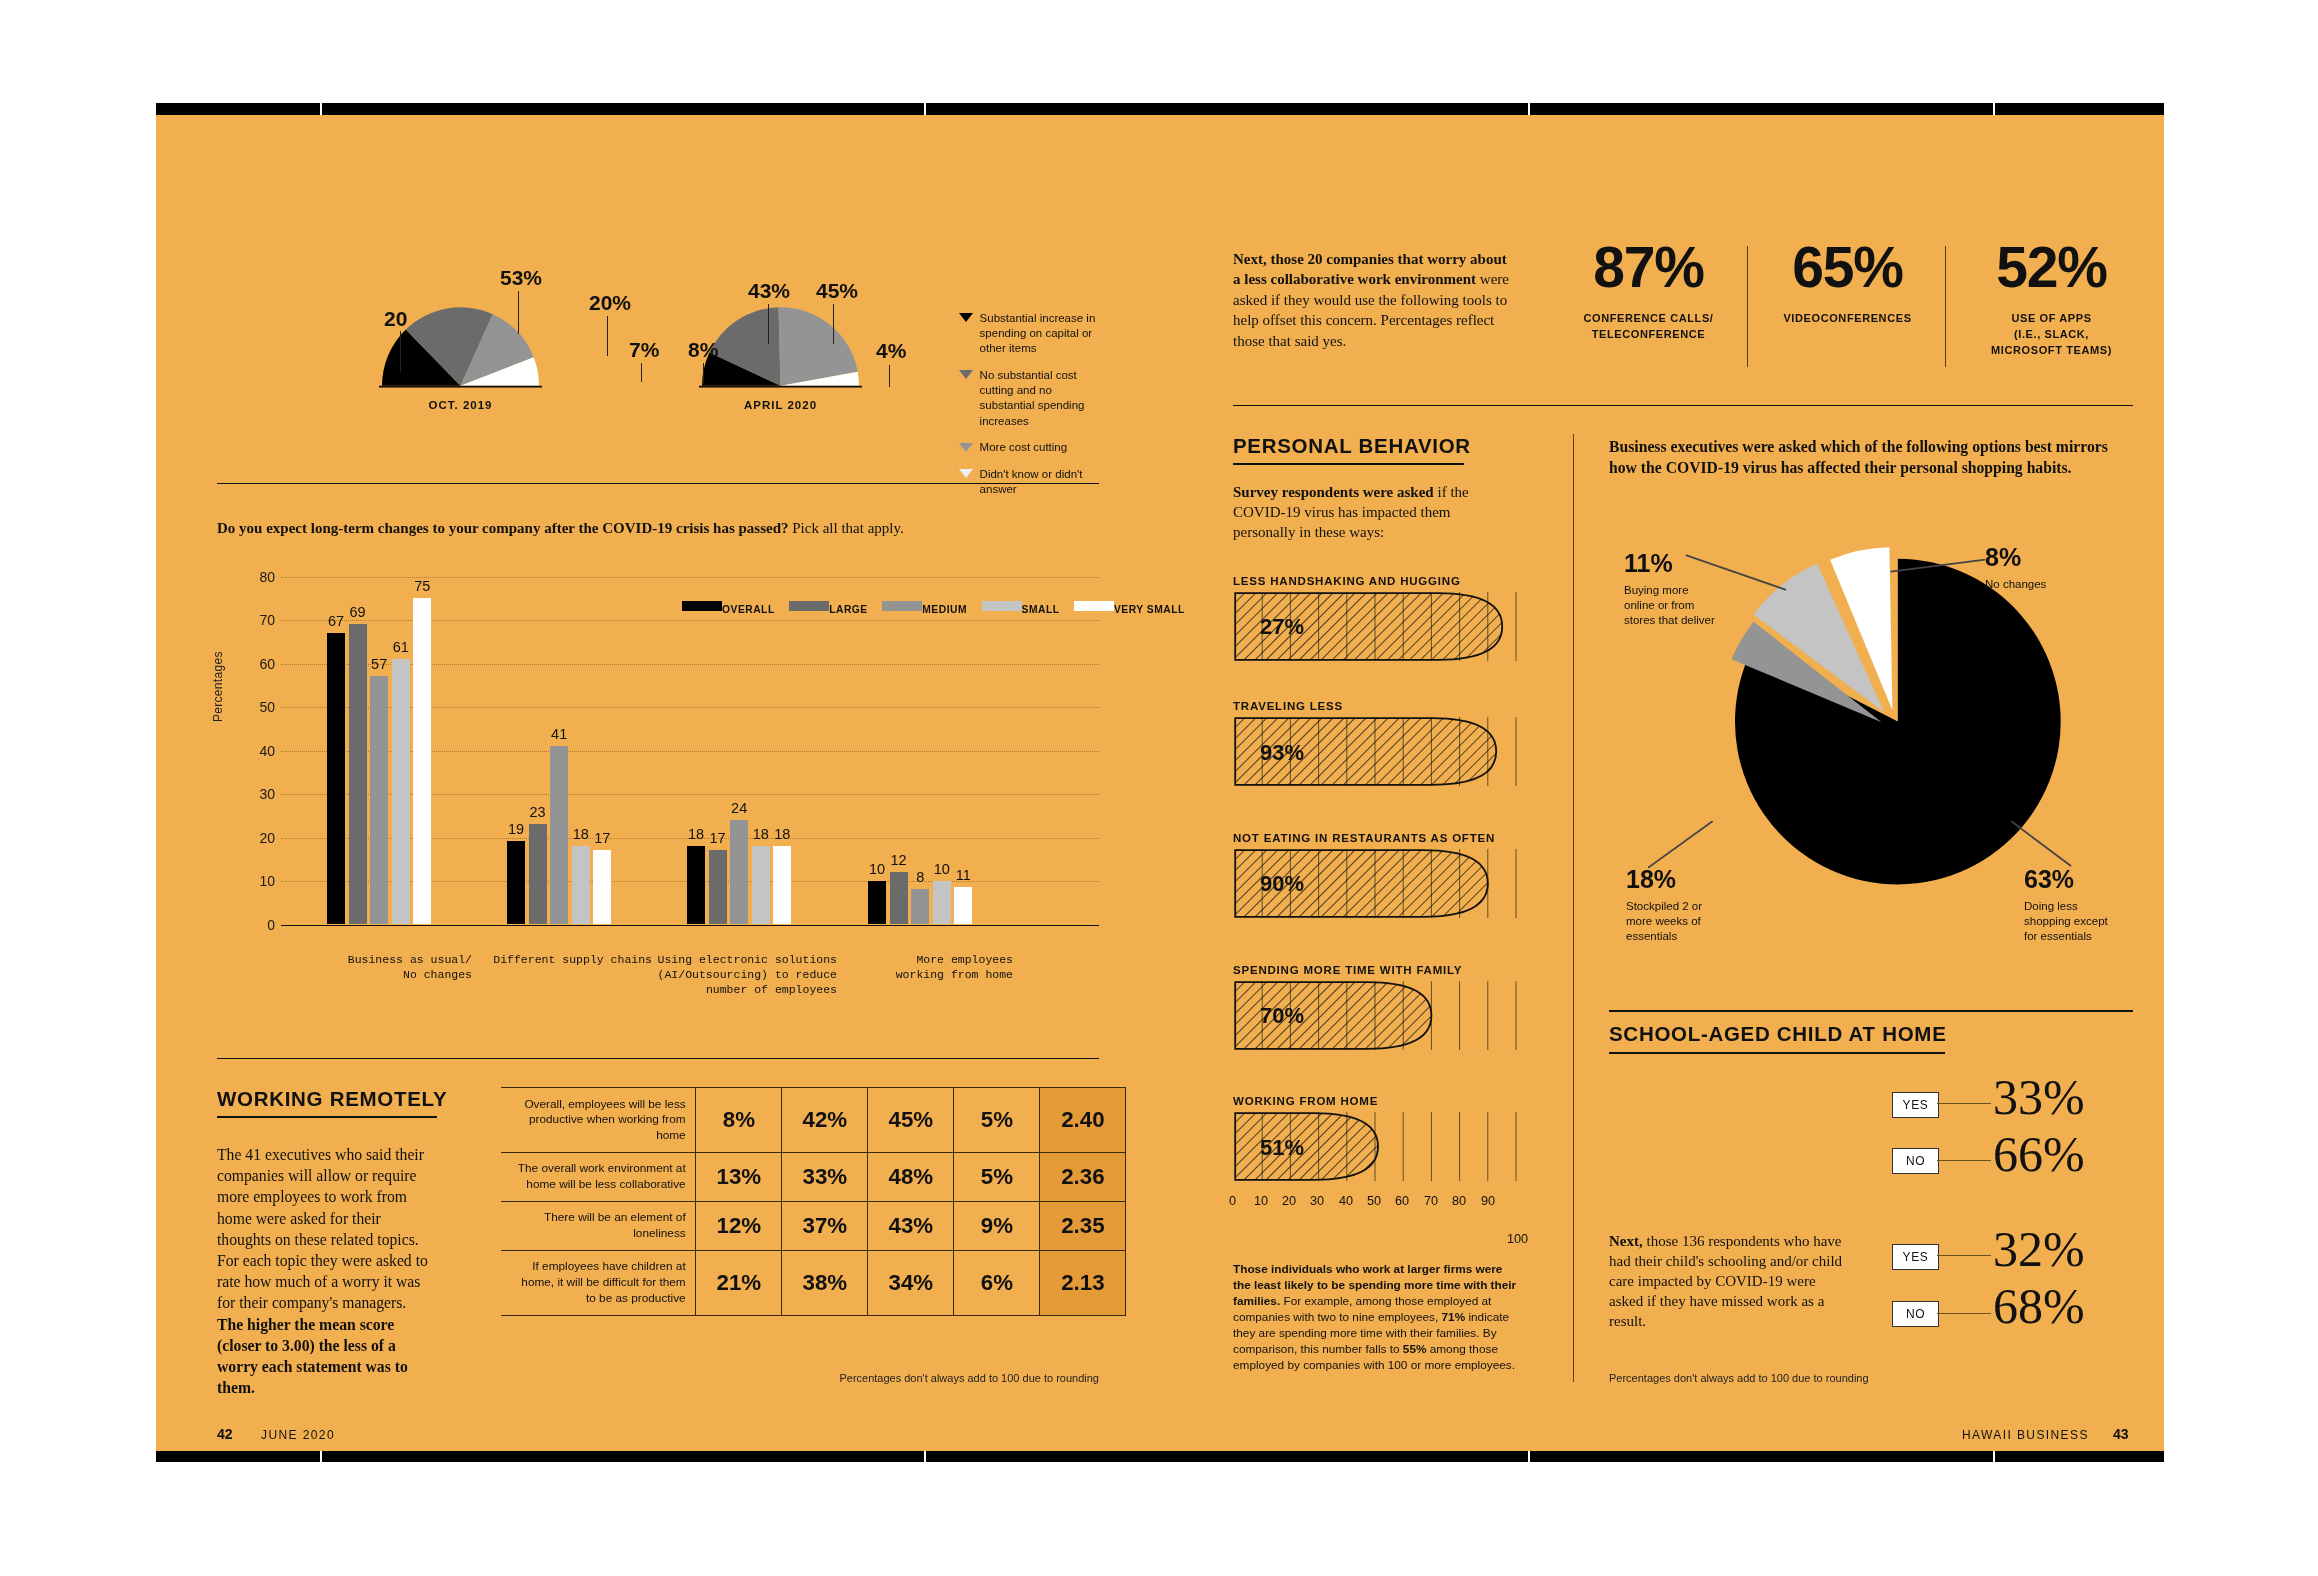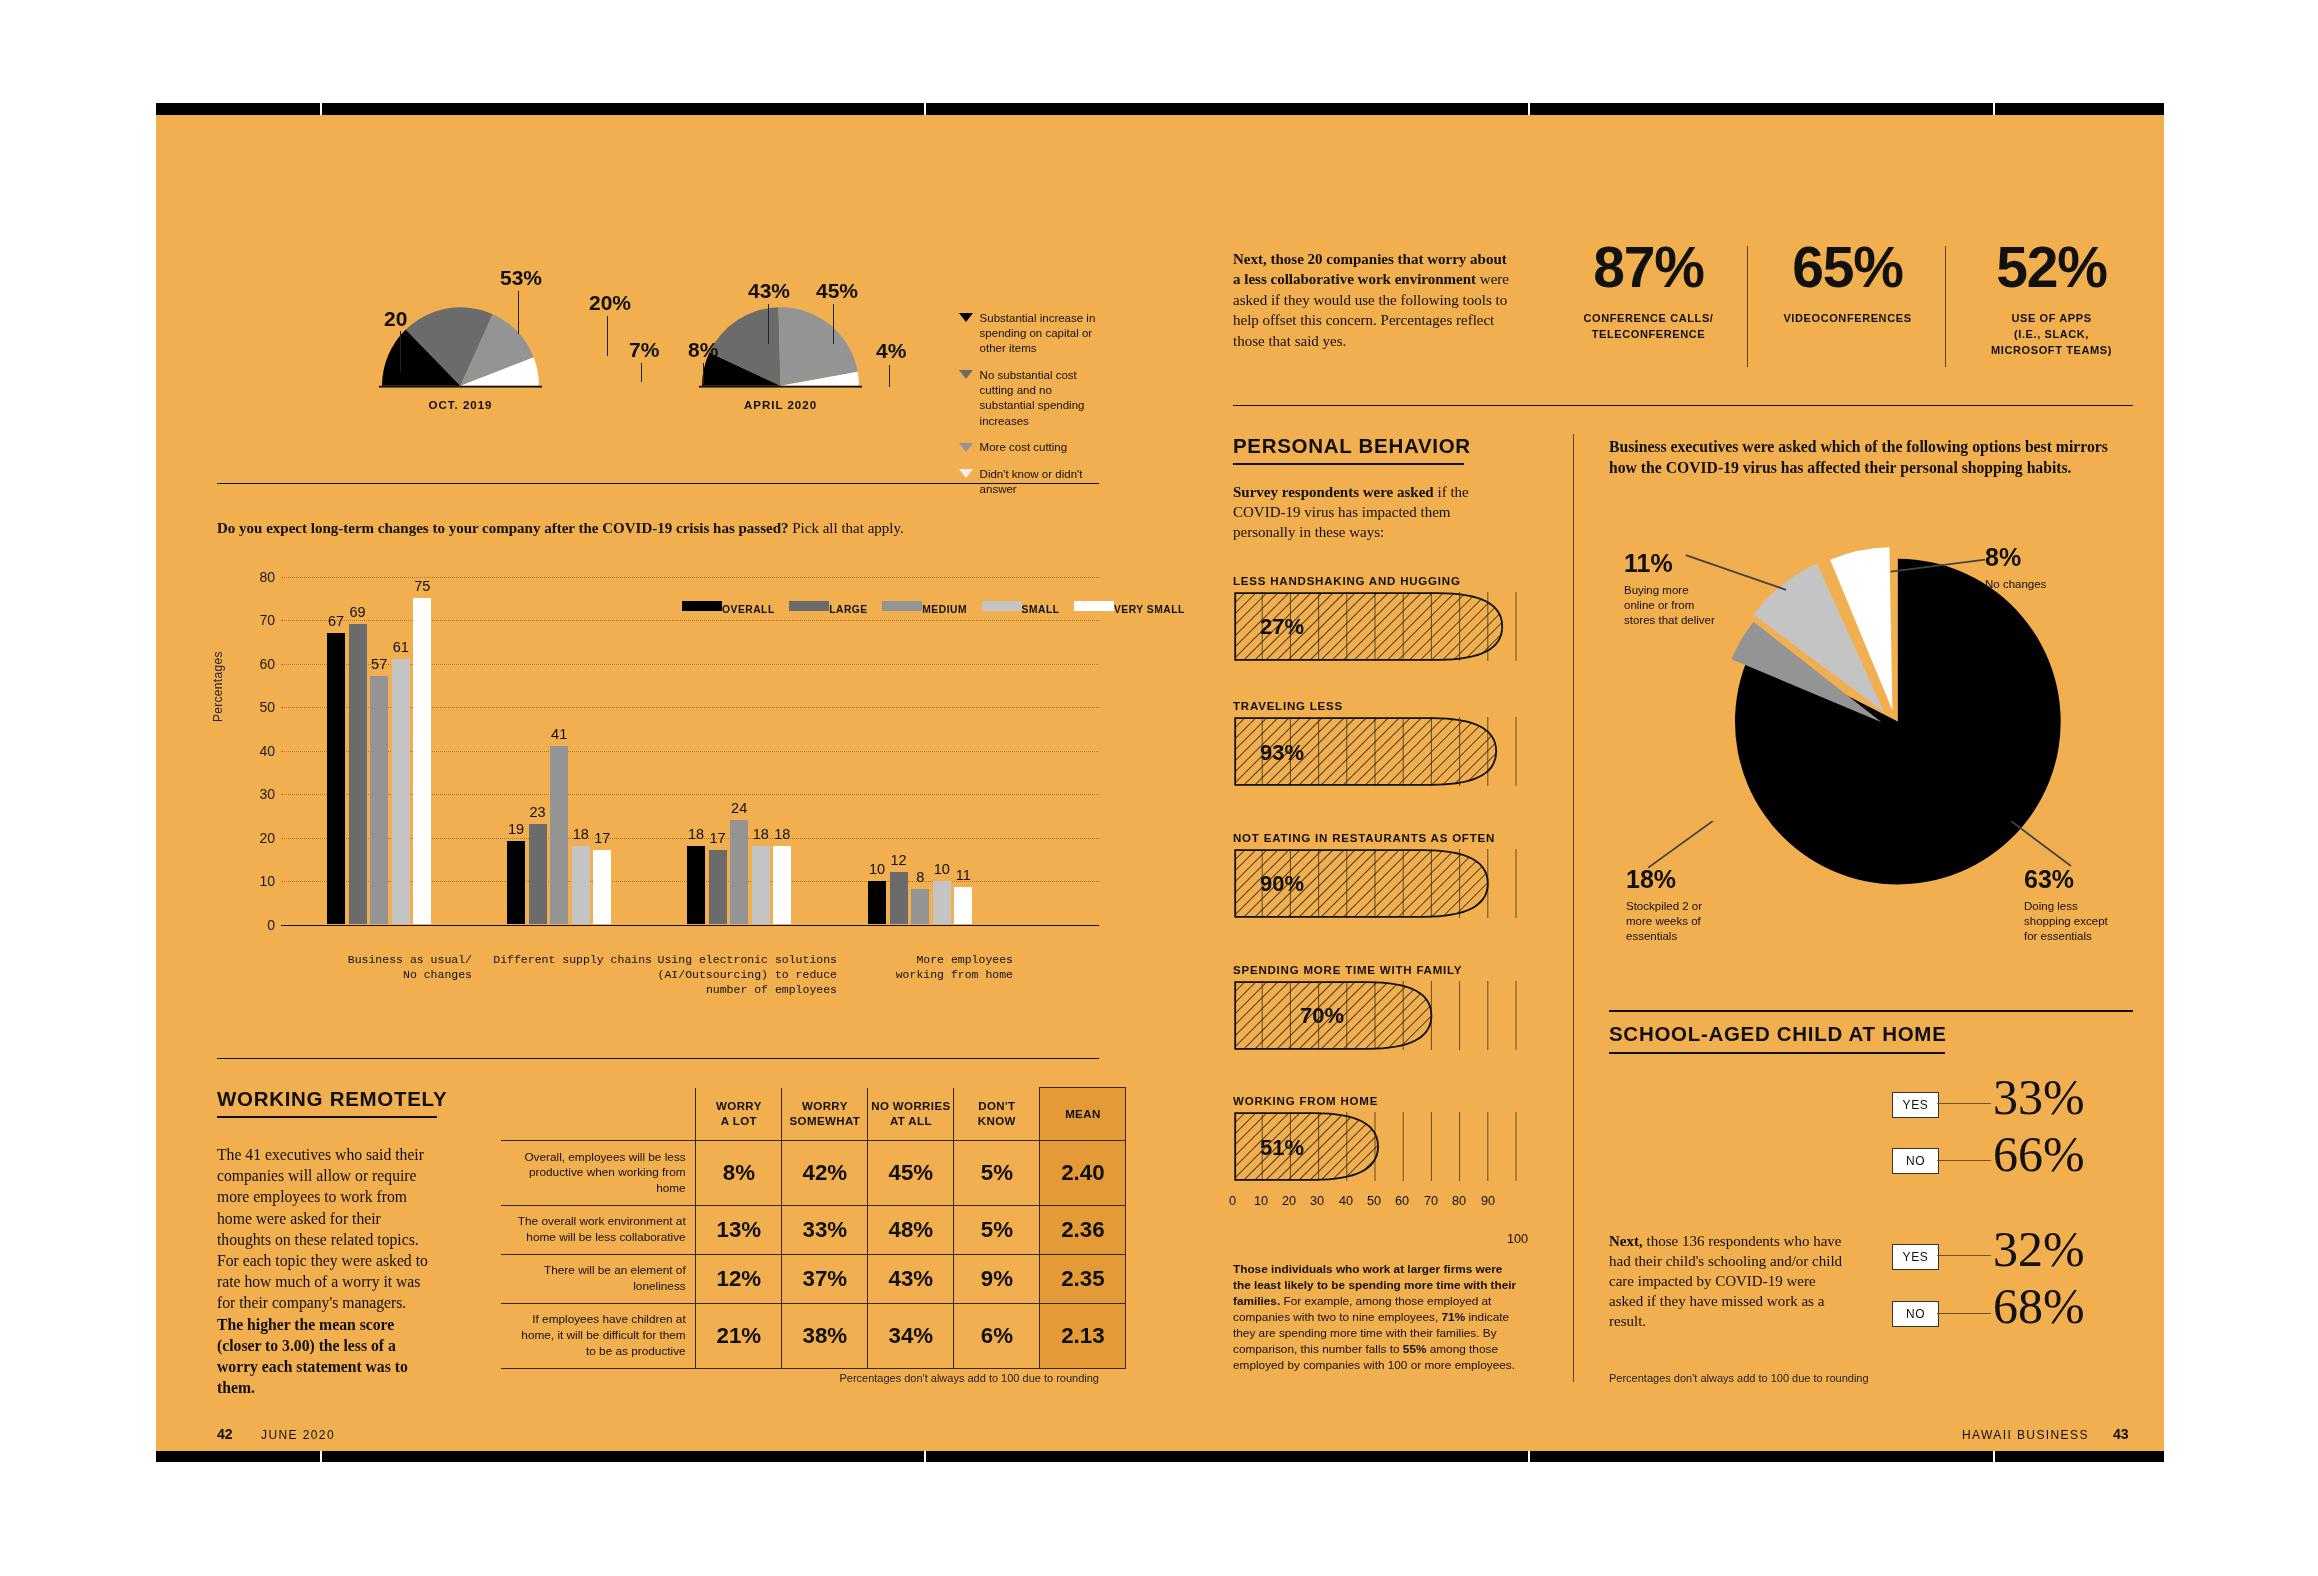--- a/index.html
+++ b/index.html
@@ -287,28 +287,20 @@
   <div class="rule" style="left:217px;top:1058px;width:882px;height:1.2px;"></div>
 
   <div class="abs sechead" style="left:217px;top:1087px;">WORKING REMOTELY</div>
   <div class="rule" style="left:217px;top:1116px;width:220px;height:2.4px;"></div>
   <div class="abs wr-body" style="left:217px;top:1144px;width:217px;">
     The 41 executives who said their companies will allow or require more employees to work from home were asked for their thoughts on these related topics. For each topic they were asked to rate how much of a worry it was for their company's managers. <b>The higher the mean score (closer to 3.00) the less of a worry each statement was to them.</b>
   </div>
 
   <table class="t">
     <tbody>
-        <tr>
-      <th style="border-top:none;border-left:none;border-bottom-color:#3a2a0c;"></th>
-      <th style="border-top:none;">WORRY<br>A LOT</th>
-      <th style="border-top:none;">WORRY<br>SOMEWHAT</th>
-      <th style="border-top:none;">NO WORRIES<br>AT ALL</th>
-      <th style="border-top:none;">DON'T<br>KNOW</th>
-      <th class="mean">MEAN</th>
-    </tr>
     <tr>
       <td class="lbl" style="border-left:none;">Overall, employees will be less productive when working from home</td>
       <td class="val">8%</td>
       <td class="val">42%</td>
       <td class="val">45%</td>
       <td class="val">5%</td>
       <td class="val mean">2.40</td>
     </tr>
     <tr>
       <td class="lbl" style="border-left:none;">The overall work environment at home will be less collaborative</td>
@@ -436,21 +428,21 @@
         <line x1="188" y1="0" x2="188" y2="115"></line>
         <line x1="235" y1="0" x2="235" y2="115"></line>
         <line x1="282" y1="0" x2="282" y2="115"></line>
         <line x1="329" y1="0" x2="329" y2="115"></line>
         <line x1="376" y1="0" x2="376" y2="115"></line>
         <line x1="423" y1="0" x2="423" y2="115"></line>
         <line x1="470" y1="0" x2="470" y2="115"></line>
     </g>
     <path d="M2,2 L222,2 Q329,2 329,57.5 Q329,113 222,113 L2,113 Z" fill="url(#hatch)" stroke="#111" stroke-width="3"></path>
   </svg>
-  <div class="bulletval" style="left:1260px;top:1003px;margin-left:40px;">70%</div>
+  <div class="bulletval" style="left:1260px;top:1003px;">70%</div>
 
   <div class="abs barlab" style="left:1233px;top:1095px;">WORKING FROM HOME</div>
   <svg class="abs" style="left:1233px;top:1112px;" width="284" height="69" viewBox="0 0 470 115">
     <g stroke="#5a4a22" stroke-width="1.6">
       <line x1="47" y1="0" x2="47" y2="115"></line>
         <line x1="94" y1="0" x2="94" y2="115"></line>
         <line x1="141" y1="0" x2="141" y2="115"></line>
         <line x1="188" y1="0" x2="188" y2="115"></line>
         <line x1="235" y1="0" x2="235" y2="115"></line>
         <line x1="282" y1="0" x2="282" y2="115"></line>

